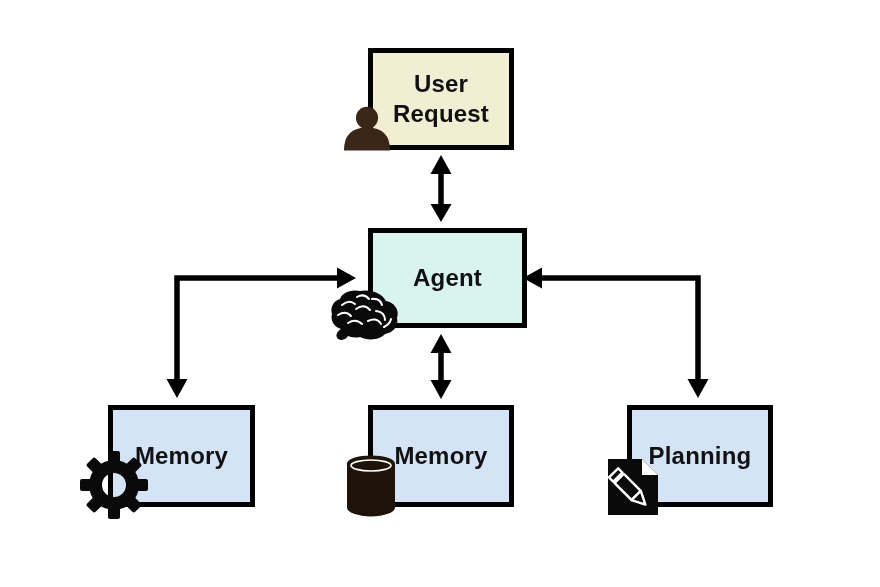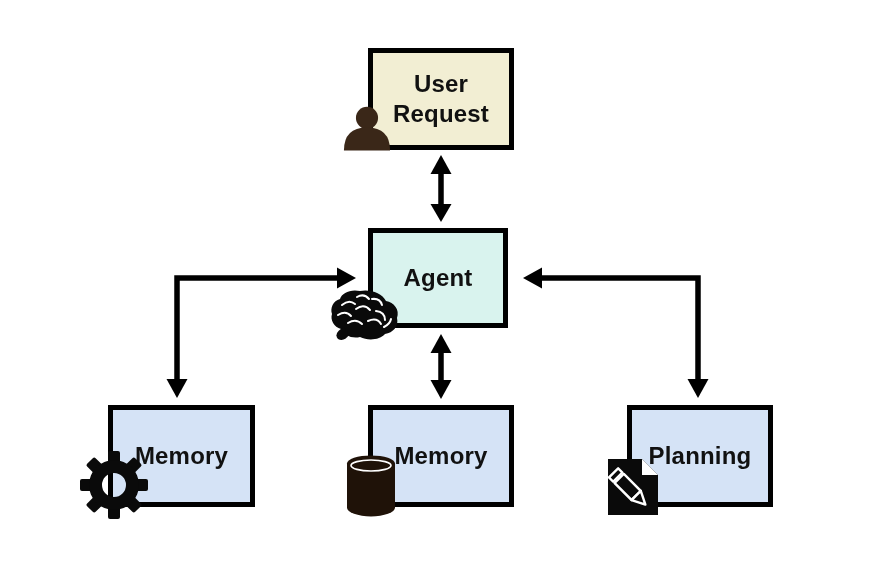--- a/index.html
+++ b/index.html
@@ -30,21 +30,21 @@
     text-align: center;
   }
   .node .label {
     font-size: 24px;
     font-weight: 700;
     color: #111111;
     line-height: 1.25;
     letter-spacing: 0.2px;
   }
   .node-user-request { left: 368px; top: 48px;  width: 146px; height: 102px; }
-  .node-agent        { left: 368px; top: 228px; width: 140px; height: 100px; }
+  .node-agent        { left: 368px; top: 228px; width: 159px; height: 100px; }
   .node-tools        { left: 108px; top: 405px; width: 147px; height: 102px; }
   .node-memory       { left: 368px; top: 405px; width: 146px; height: 102px; }
   .node-planning     { left: 627px; top: 405px; width: 146px; height: 102px; }
   .icon {
     position: absolute;
   }
   .icon-person   { left: 342px; top: 105px; width: 50px; height: 47px; }
   .icon-brain    { left: 330px; top: 289px; width: 70px; height: 52px; }
   .icon-gear     { left: 80px;  top: 451px; width: 68px; height: 68px; }
   .icon-database { left: 345px; top: 454px; width: 52px; height: 63px; }

